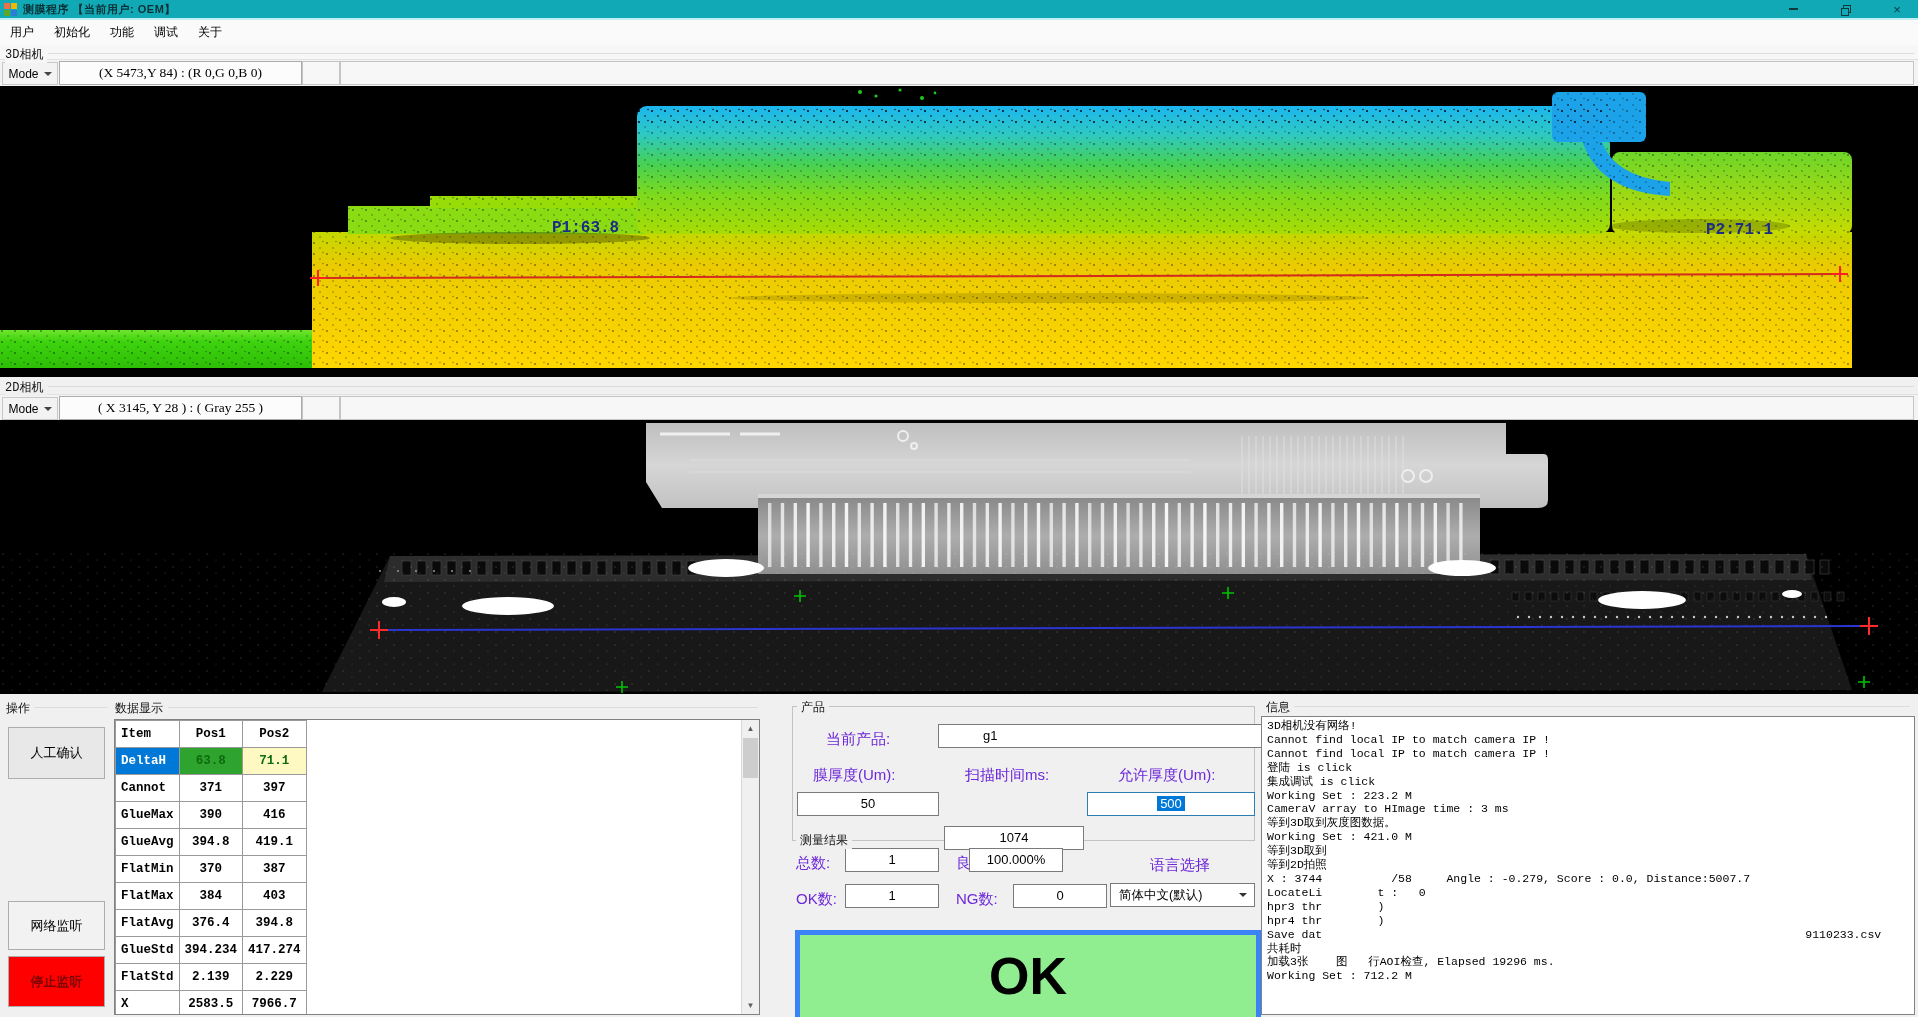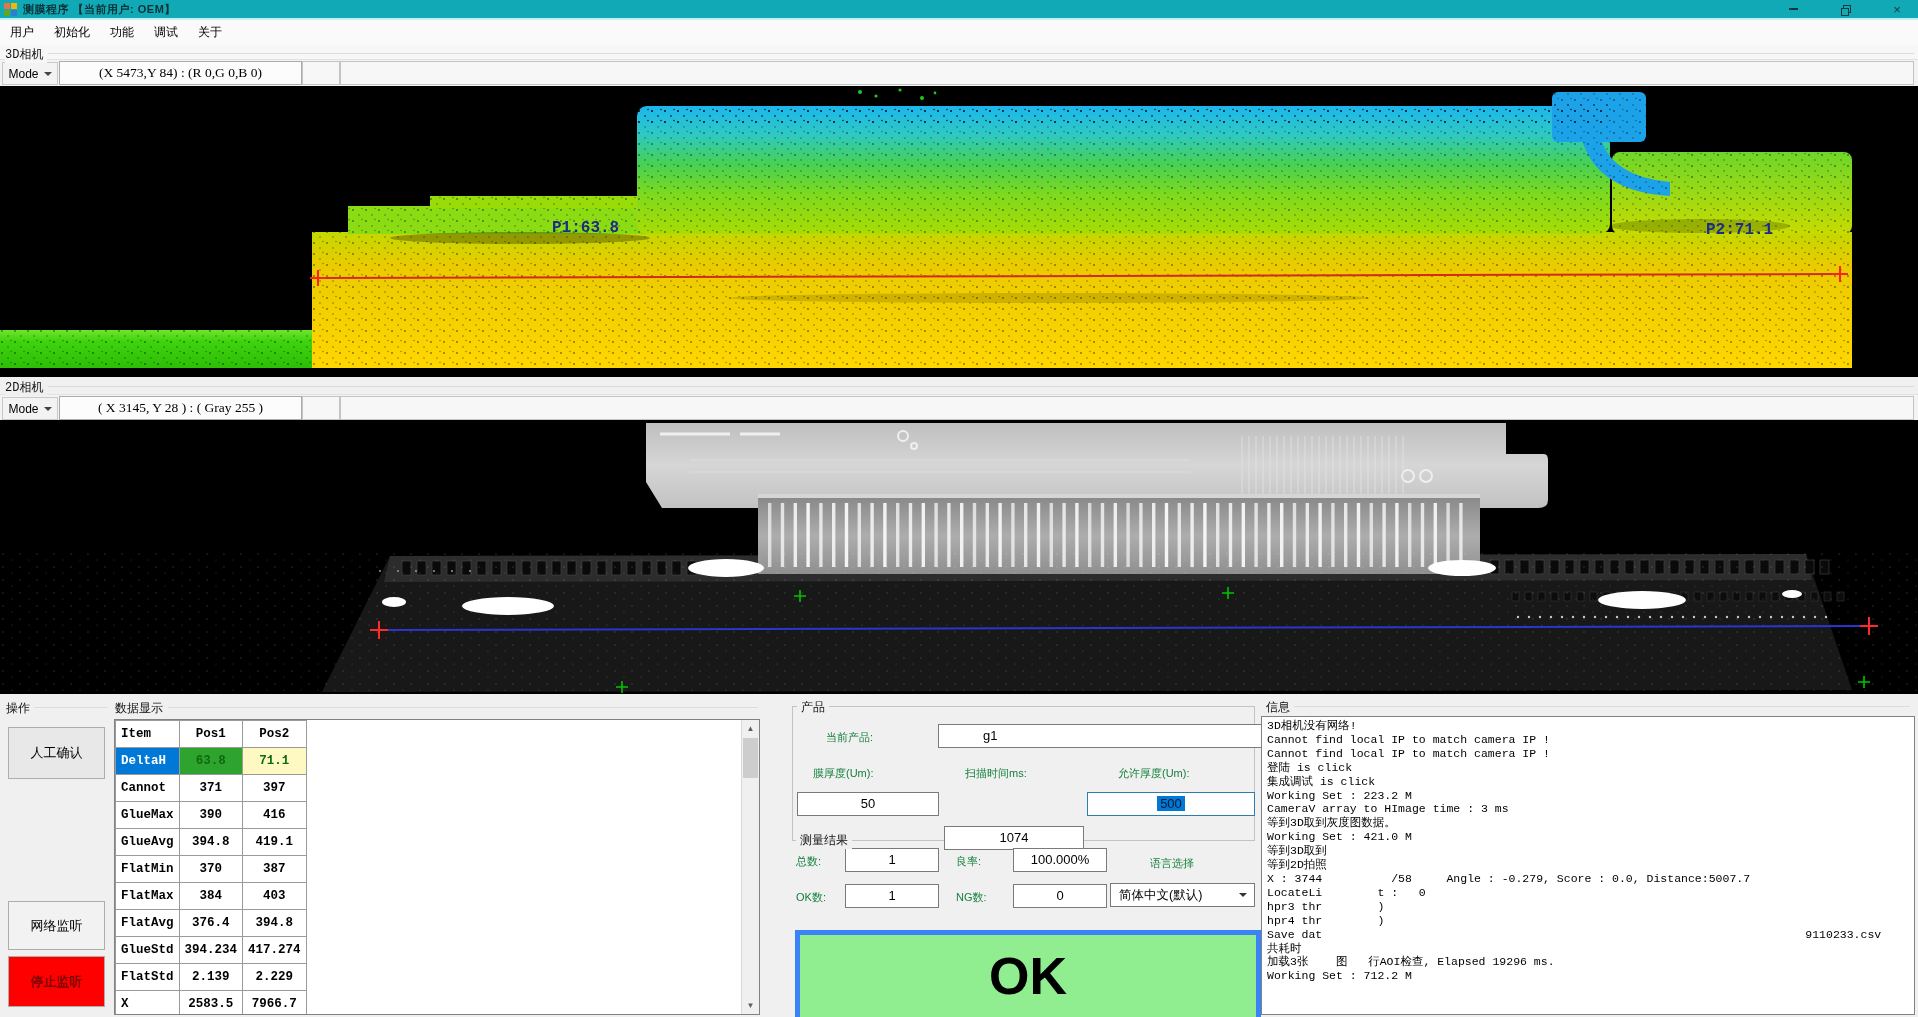--- a/index.html
+++ b/index.html
@@ -46,22 +46,22 @@
   .lv td.val,.lv th.val{text-align:center;}
   .lv tr.selected td.item{color:#fff;}
   .lv tr.selected td.val{color:#0E6A0E;}
   .lv-scroll{position:absolute;right:0;top:0;width:17px;height:100%;background:#F0F0F0;border-left:1px solid #D9D9D9;}
   .sb-arrow{position:absolute;left:0;width:17px;height:17px;display:flex;align-items:center;justify-content:center;
             font-size:8px;color:#606060;background:#F0F0F0;}
   .sb-thumb{position:absolute;left:1px;top:18px;width:15px;height:40px;background:#CDCDCD;}
   .grpbox{position:absolute;border:1px solid #C3C3C3;}
   .field{position:absolute;background:#fff;border:1px solid #7A7A7A;text-align:center;font-size:13px;line-height:22px;overflow:hidden;}
   .field.focus{border:1px solid #2E7DB2;}
-  .sel{background:#0078D7;color:#0f172a;padding:0 3px;}
-  .flabel{position:absolute;font-size:11px;color:#15803d;white-space:nowrap;}
+  .sel{background:#0078D7;color:#ffffff;padding:0 3px;}
+  .flabel{position:absolute;font-size:15px;color:#6d28d9;white-space:nowrap;}
   .combo{position:absolute;background:#fff;border:1px solid #7A7A7A;font-size:12.5px;line-height:22px;padding:0 20px 0 8px;}
   .combo .tri-down{position:absolute;right:7px;top:9px;border-top-color:#333;}
   .banner{position:absolute;border:5px solid #3b82f6;display:flex;align-items:center;justify-content:center;
           font-size:52px;font-weight:bold;color:#000;font-family:"Liberation Sans",sans-serif;}
   .log{position:absolute;left:1261px;top:716px;width:642px;height:293px;background:#fff;border:1px solid #828282;
        font-family:"Liberation Mono",monospace;font-size:11.5px;line-height:13.9px;white-space:pre;overflow:hidden;padding:2px 5px;}
   .panelbg{position:absolute;left:0;top:694px;width:1918px;height:323px;background:#F0F0F0;}
 </style>
 </head>
 <body>
@@ -517,21 +517,21 @@
   <span class="flabel" style="left:965px;top:766px;">扫描时间ms:</span>
   <span class="flabel" style="left:1118px;top:766px;">允许厚度(Um):</span>
   <div class="field" style="left:797px;top:792px;width:140px;height:22px;">50</div>
   <div class="field" style="left:944px;top:792px;width:138px;height:22px;margin-top:34px;">1074</div>
   <div class="field focus" style="left:1087px;top:792px;width:166px;height:22px;"><span class="sel">500</span></div>
 
   <span class="seclabel" style="left:796px;top:832px;background:#F0F0F0;padding:0 4px;">测量结果</span>
   <span class="flabel" style="left:796px;top:854px;">总数:</span>
   <div class="field" style="left:845px;top:848px;width:92px;height:22px;">1</div>
   <span class="flabel" style="left:956px;top:854px;">良率:</span>
-  <div class="field" style="left:1013px;top:848px;width:92px;height:22px;">100.000%</div>
+  <div class="field" style="left:969px;top:848px;width:92px;height:22px;">100.000%</div>
   <span class="flabel" style="left:1150px;top:856px;">语言选择</span>
   <span class="flabel" style="left:796px;top:890px;">OK数:</span>
   <div class="field" style="left:845px;top:884px;width:92px;height:22px;">1</div>
   <span class="flabel" style="left:956px;top:890px;">NG数:</span>
   <div class="field" style="left:1013px;top:884px;width:92px;height:22px;">0</div>
   <div class="combo" style="left:1110px;top:883px;width:115px;height:22px;">
     <span>简体中文(默认)</span>
     <span class="tri-down"></span>
   </div>
 

